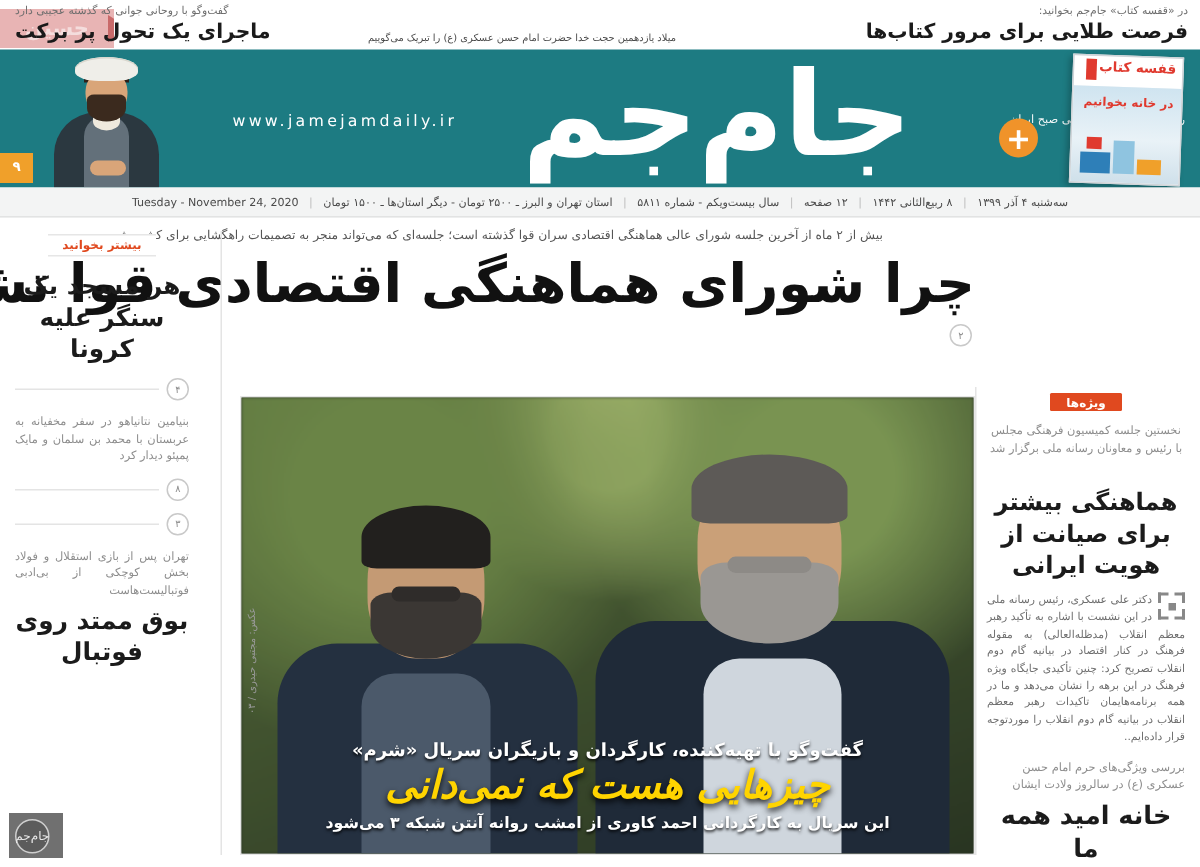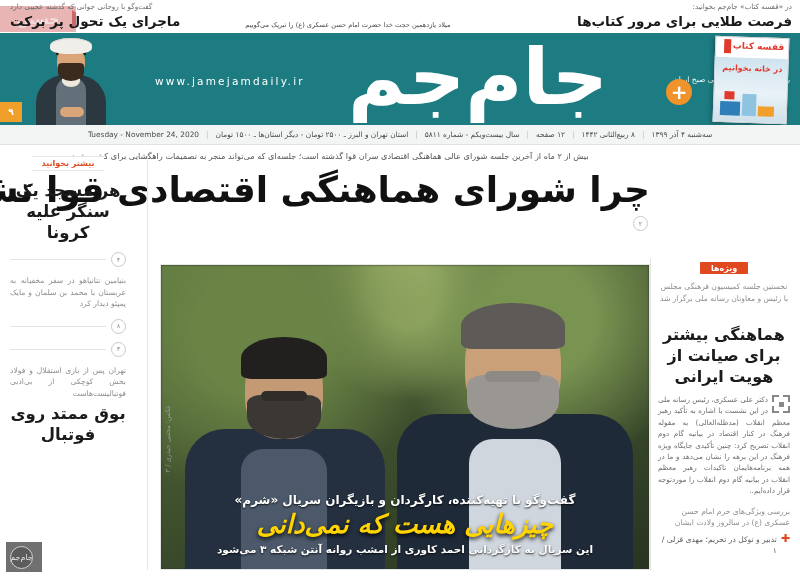--- a/index.html
+++ b/index.html
@@ -415,20 +415,21 @@
       <div class="r-kick">نخستین جلسه کمیسیون فرهنگی مجلس با رئیس و معاونان رسانه ملی برگزار شد</div>
       <div class="r-head">هماهنگی بیشتر برای صیانت از هویت ایرانی</div>
       <div class="r-body">
         <span class="qr"></span>
         <span>دکتر علی عسکری، رئیس رسانه ملی در این نشست با اشاره به تأکید رهبر معظم انقلاب (مدظله‌العالی) به مقوله فرهنگ در کنار اقتصاد در بیانیه گام دوم انقلاب تصریح کرد: چنین تأکیدی جایگاه ویژه فرهنگ در این برهه را نشان می‌دهد و ما در همه برنامه‌هایمان تاکیدات رهبر معظم انقلاب در بیانیه گام دوم انقلاب را موردتوجه قرار داده‌ایم..</span>
       </div>
     </div>
 
     <div style="margin-top:9px">
       <div class="r2-kick">بررسی ویژگی‌های حرم امام حسن عسکری (ع) در سالروز ولادت ایشان</div>
+      <div class="r2-head">خانه امید همه ما</div>
 
       <div class="bullet">
         <span class="cross">✚</span>
         <span>تدبیر و توکل در تحریم؛ مهدی قزلی /۱</span>
       </div>
 
     </div>
   </div>
 
   <div class="photo">

